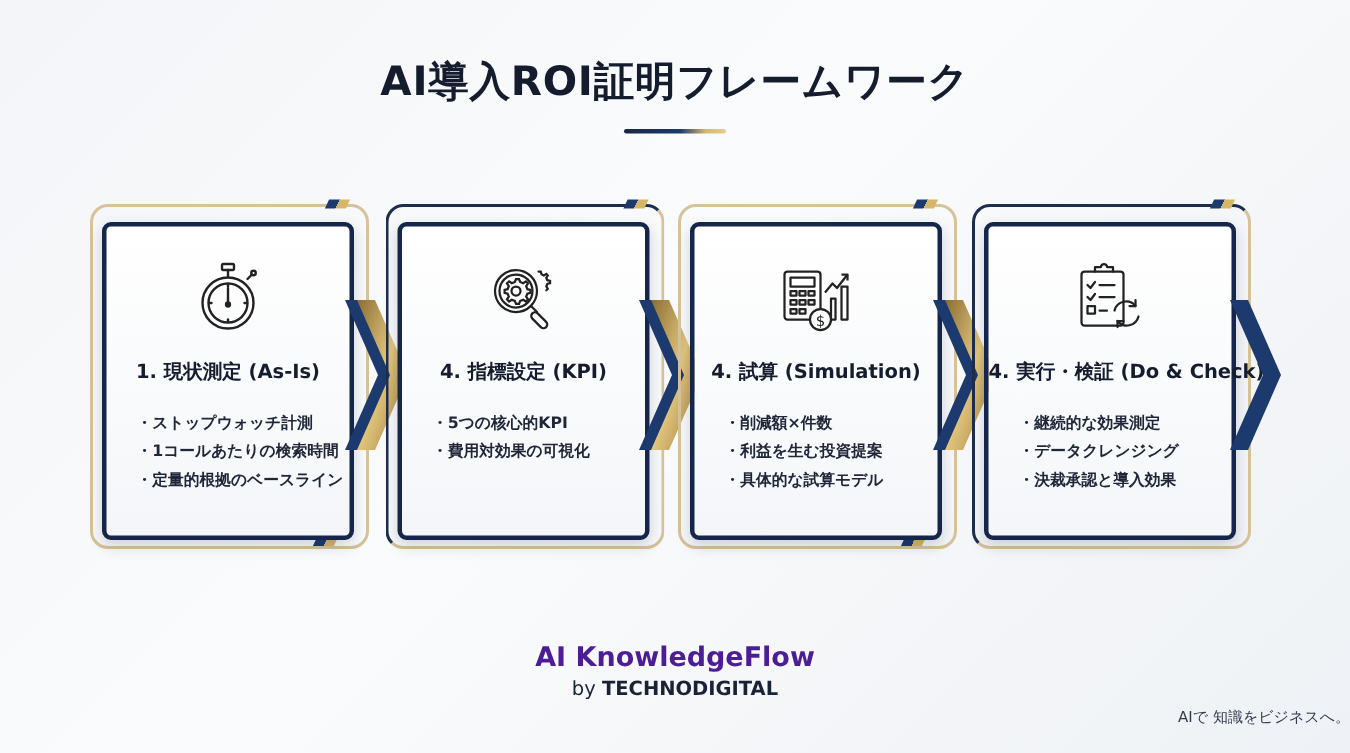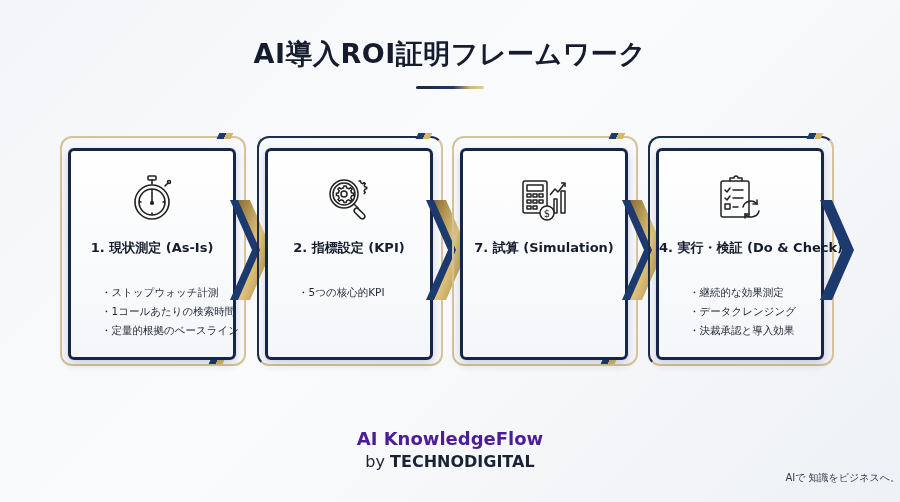--- a/index.html
+++ b/index.html
@@ -38,30 +38,30 @@
   }
   .icon {
     position:absolute; left:50%; top:22px; transform:translateX(-50%);
     width:50px; height:50px;
   }
   .card-title {
     position:absolute; left:0; right:0; top:88px; text-align:center;
     font-size:13px; font-weight:bold; color:#141c2e; white-space:nowrap;
   }
   .card-list {
-    position:absolute; left:14px; top:116px; margin:16px; padding:0; list-style:none;
-    font-size:10.5px; font-weight:normal; color:#1e2638; line-height:19px; white-space:nowrap;
+    position:absolute; left:14px; top:116px; margin:6px; padding:0; list-style:none;
+    font-size:10.5px; font-weight:bold; color:#1e2638; line-height:19px; white-space:nowrap;
   }
   .card-list li::before { content:"・"; }
 
   .chevron { position:absolute; width:40px; height:120px; }
 
   .brand { position:absolute; left:0; right:0; text-align:center; }
   .brand-name { top:428px; font-size:18px; font-weight:bold; color:#4c1d95; }
-  .brand-by { top:452px; font-size:16px; color:#1a2236; }
+  .brand-by { top:452px; font-size:13px; color:#1a2236; }
   .brand-by b { font-weight:bold; }
   .brand-tagline { top:471px; font-size:10px; color:#333b4d;text-align:right; }
 </style>
 </head>
 <body>
 
 <div class="title">AI導入ROI証明フレームワーク</div>
 <div class="title-underline"></div>
 
 <div class="card" style="left:60px;">
@@ -110,23 +110,24 @@
   <div class="inner-box">
     <svg class="icon" viewBox="0 0 50 50" fill="none" stroke="#222" stroke-width="1.5" stroke-linecap="round">
       <circle cx="20" cy="21" r="14"></circle>
       <circle cx="20" cy="21" r="11"></circle>
       <path d="M20 13 l2 0 l0.8 2 l2 0.8 l1.8-1.2 l1.4 1.4 l-1.2 1.8 l0.8 2 l2 0.5 l0 2 l-2 0.5 l-0.8 2 l1.2 1.8 l-1.4 1.4 l-1.8-1.2 l-2 0.8 l-0.8 2 l-2 0 l-0.8-2 l-2-0.8 l-1.8 1.2 l-1.4-1.4 l1.2-1.8 l-0.8-2 l-2-0.5 l0-2 l2-0.5 l0.8-2 l-1.2-1.8 l1.4-1.4 l1.8 1.2 l2-0.8 z"></path>
       <circle cx="20" cy="21" r="3"></circle>
       <path d="M35 8 l1.5 0 l0.5 1.8 l1.6 0.8 l1.6-1 l1 1 l-1 1.6 l0.7 1.6 l1.8 0.5 l0 1.5 l-1.8 0.5 l-0.7 1.6 l1 1.6 l-1 1"></path>
       <line x1="30" y1="31" x2="34" y2="35"></line>
       <rect x="33" y="34" width="5" height="13" rx="2.5" transform="rotate(-45 35.5 40.5)"></rect>
     </svg>
-    <div class="card-title">2. 指標設定 (KPI)</div>
+    <div class="card-title">4. 指標設定 (KPI)</div>
     <ul class="card-list">
       <li>5つの核心的KPI</li>
+      <li>費用対効果の可視化</li>
     </ul>
   </div>
 </div>
 
 <svg class="chevron" style="left:424px; top:190px;" viewBox="0 0 40 120">
   <polygon points="2,10 14,10 36,60 14,110 2,110 24,60" fill="#1c3a6e"></polygon>
   <polygon points="10,10 22,10 44,60 22,110 10,110 32,60" fill="url(#gold1)"></polygon>
 </svg>
 
 <div class="card" style="left:452px;">
@@ -145,21 +146,26 @@
         <rect x="20" y="27" width="4" height="3"></rect>
       <rect x="8" y="33" width="4" height="3"></rect>
         <rect x="14" y="33" width="4" height="3"></rect>
       <polyline points="31,22 36,16 39,19 46,10"></polyline>
       <polyline points="42,10 46,10 46,14"></polyline>
       <rect x="35" y="26" width="3" height="14"></rect>
       <rect x="42" y="18" width="4" height="22"></rect>
       <circle cx="28" cy="40" r="7" fill="#fff"></circle>
       <text x="28" y="44" font-size="10" text-anchor="middle" fill="#222" stroke="none" font-family="DejaVu Sans, sans-serif">$</text>
     </svg>
-    <div class="card-title">7. 試算 (Simulation)</div>
+    <div class="card-title">4. 試算 (Simulation)</div>
+    <ul class="card-list">
+      <li>削減額×件数</li>
+      <li>利益を生む投資提案</li>
+      <li>具体的な試算モデル</li>
+    </ul>
   </div>
 </div>
 
 <svg class="chevron" style="left:620px; top:190px;" viewBox="0 0 40 120">
   <polygon points="2,10 14,10 36,60 14,110 2,110 24,60" fill="#1c3a6e"></polygon>
   <polygon points="10,10 22,10 44,60 22,110 10,110 32,60" fill="url(#gold1)"></polygon>
 </svg>
 
 <div class="card" style="left:648px;">
   <div class="outer-frame mixed"></div>

